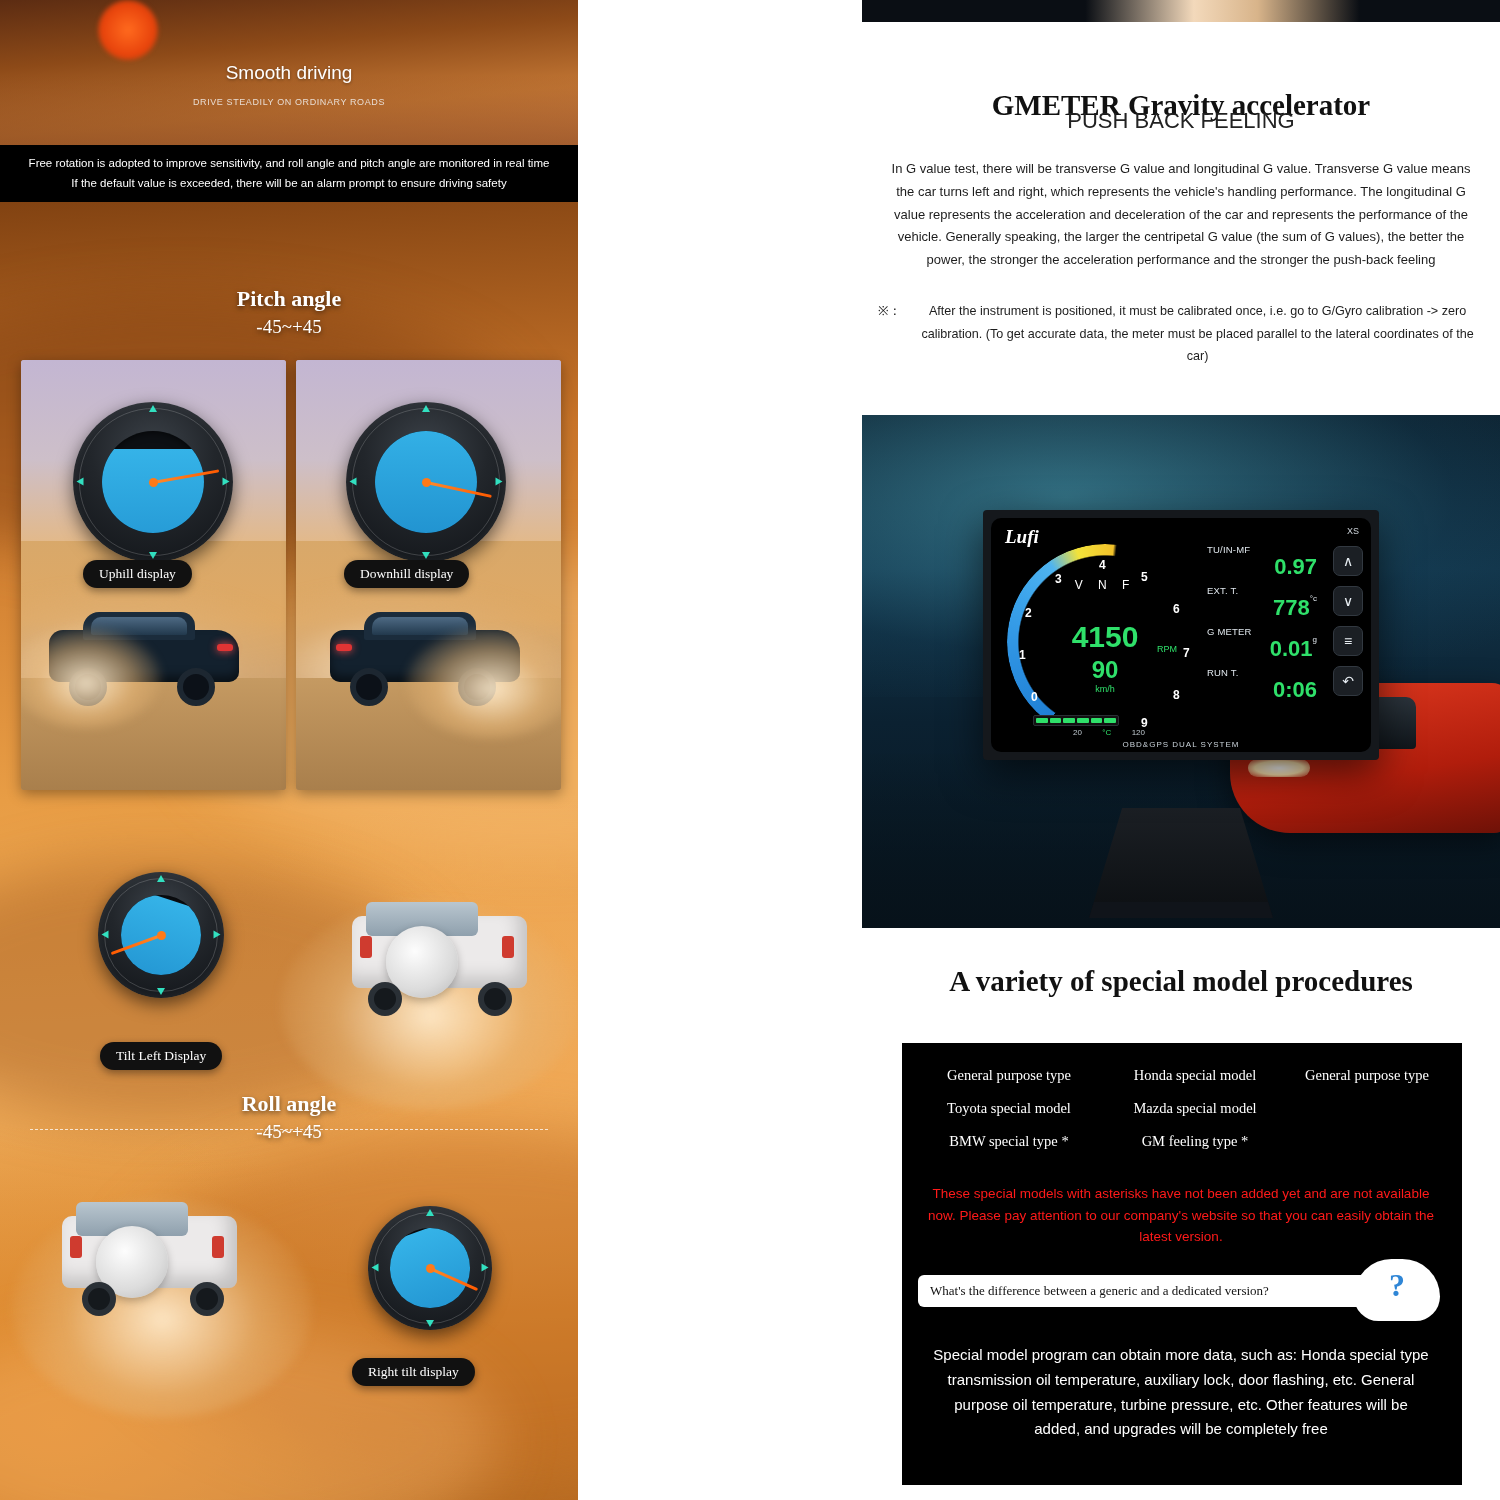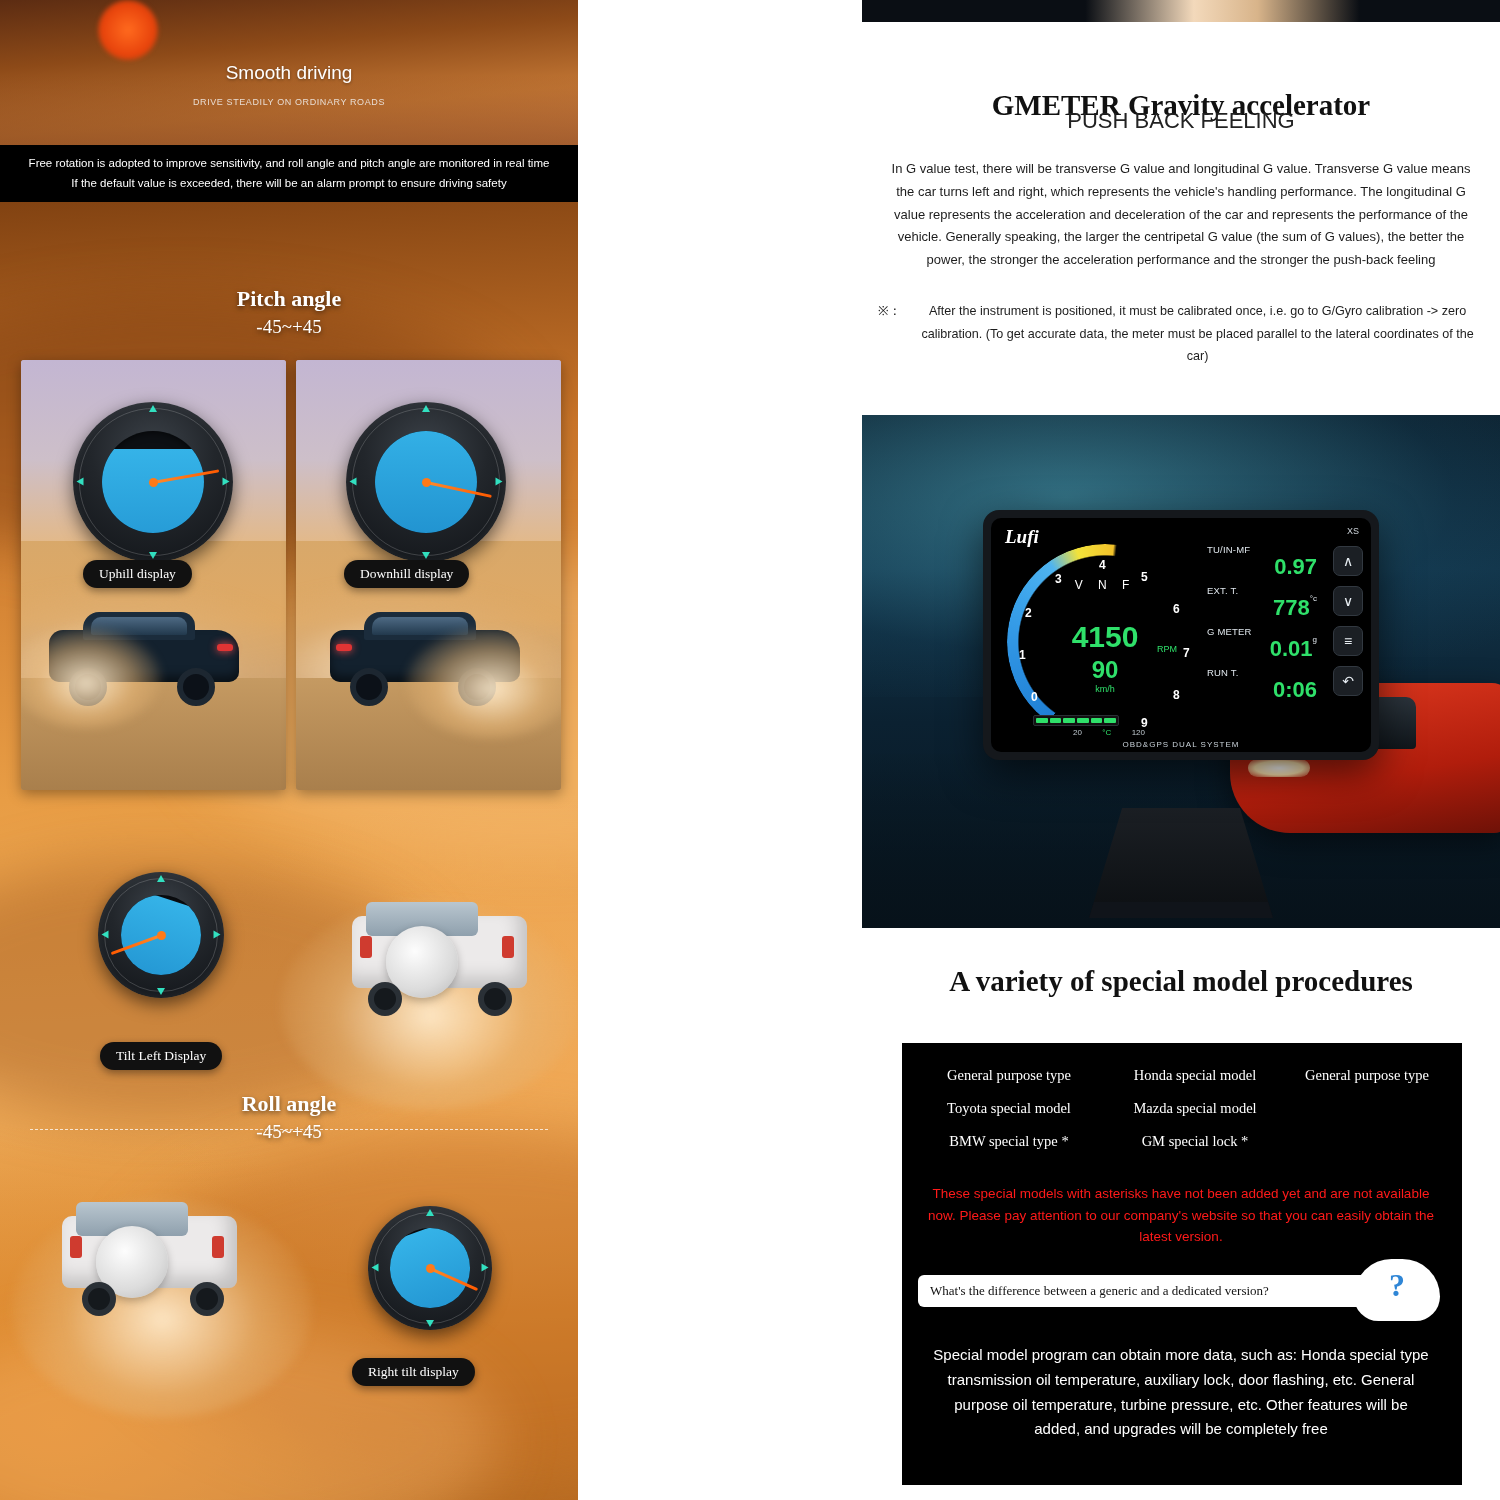--- a/index.html
+++ b/index.html
@@ -351,21 +351,21 @@
   }
   .device-photo .stand .base {
     position: absolute; left: -14px; bottom: 0; width: 212px; height: 16px;
     background: #10141a; border-radius: 3px;
   }
 
   .device {
     position: absolute; left: 50%; margin-left: -198px; top: 95px;
     width: 396px; height: 250px;
     background: #15181c;
-    border-radius: 16px;
+    border-radius: 4px;
     padding: 8px;
     box-shadow: 0 14px 40px rgba(0,0,0,0.6);
   }
   .device .screen {
     position: relative; width: 100%; height: 100%;
     background: #000000; border-radius: 10px; overflow: hidden;
   }
   .brand {
     position: absolute; left: 14px; top: 8px;
     color: #ffffff; font-family: "Liberation Serif", serif;
@@ -768,21 +768,21 @@
           <div class="vb-cell c2">Honda special model</div>
           <div class="vb-cell c3">General purpose type</div>
         </div>
         <div class="vb-row">
           <div class="vb-cell c1">Toyota special model</div>
           <div class="vb-cell c2">Mazda special model</div>
           <div class="vb-cell c3"></div>
         </div>
         <div class="vb-row">
           <div class="vb-cell c1">BMW special type *</div>
-          <div class="vb-cell c2">GM special lock *</div>
+          <div class="vb-cell c2">GM feeling type *</div>
           <div class="vb-cell c3"></div>
         </div>
       </div>
 
       <div class="vb-warn">These special models with asterisks have not been added yet and are not available now. Please pay attention to our company's website so that you can easily obtain the latest version.</div>
 
       <div class="vb-bubble">
         <div class="qm">?</div>
       </div>
       <div class="vb-question">What's the difference between a generic and a dedicated version?</div>

